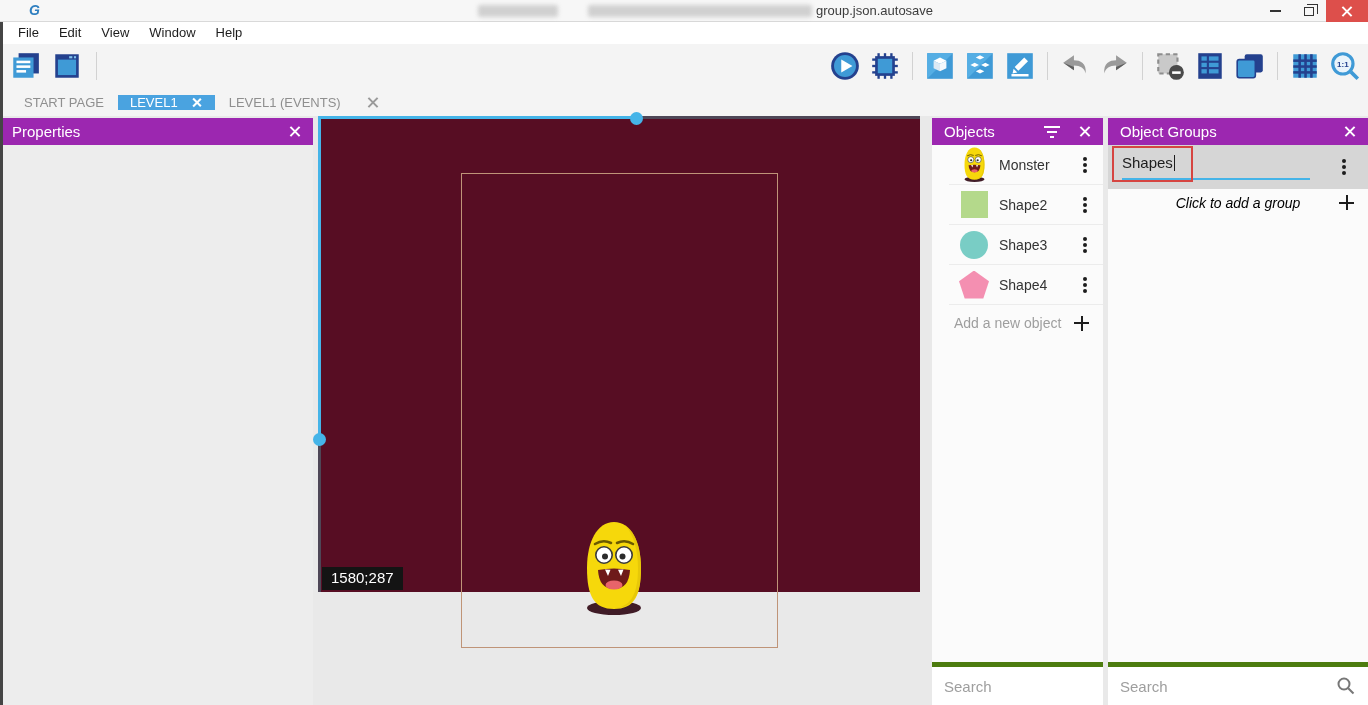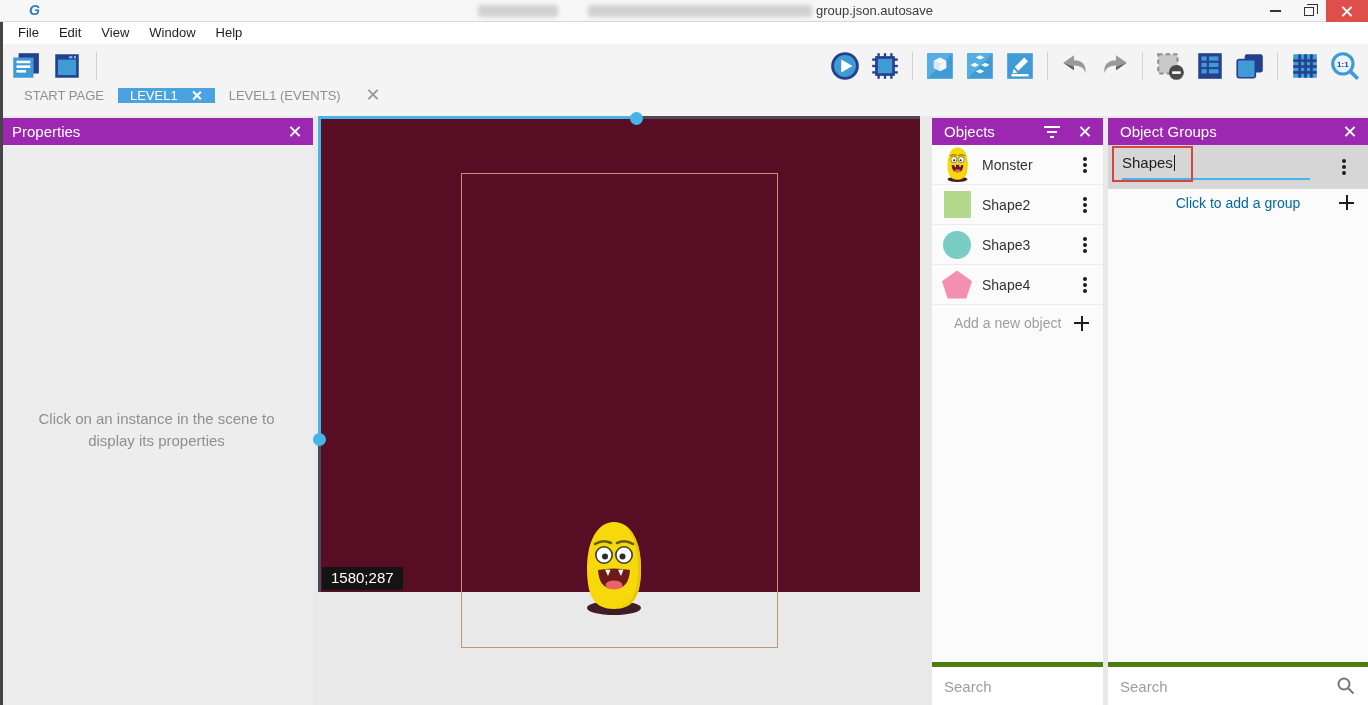--- a/index.html
+++ b/index.html
@@ -33,21 +33,21 @@
   
   .menubar { position:absolute; top:22px; left:0; right:0; height:22px; background:#fff; display:flex; align-items:center; padding-left:8px; }
   .menu-item { font-size:13px; color:#1c1c1c; padding:0 10px; line-height:22px; }
   
   .toolbar { position:absolute; top:44px; left:0; right:0; height:44px; background:#f4f4f4; }
   .tb-left { position:absolute; left:8px; top:5px; display:flex; align-items:center; gap:8px; }
   .tb-right { position:absolute; right:6px; top:5px; display:flex; align-items:center; gap:6px; }
   .tbtn { width:34px; height:34px; display:flex; align-items:center; justify-content:center; }
   .tb-sep { width:1px; height:28px; background:#d2d2d2; margin:0 4px; }
   
-  .tabbar { position:absolute; top:88px; left:0; right:0; height:28px; background:#f4f4f4; display:flex; align-items:flex-start; padding-left:10px; }
+  .tabbar { position:absolute; top:88px; left:0; right:0; height:28px; background:#f4f4f4; display:flex; align-items:center; padding-left:10px; }
   .tab { display:flex; align-items:center; font-size:13px; padding:0 14px; color:#8f8f8f; }
   .tab.active { background:#4aa3e0; color:#fff; padding:0 12px; }
   .tab .x-icon { width:11px; height:11px; margin-left:14px; }
   .tab .x-icon::before,.tab .x-icon::after { height:11px; left:4.5px; width:1.8px; }
   .tab-close-lone { display:flex; align-items:center; padding:0 12px; color:#9a9a9a; }
   
   .panel-header { height:27px; background:#9c27b0; color:#fff; display:flex; align-items:center; font-size:15px; padding:0 12px; }
   .panel-header .x-icon { color:#fff; width:13px; height:13px; }
   .spacer { flex:1; }
   
@@ -60,21 +60,21 @@
   .sel-left-blue { position:absolute; left:0; top:0; width:3px; height:324px; background:#45b4e8; }
   .sel-left-dark { position:absolute; left:0; top:324px; bottom:0; width:3px; background:#4e4757; }
   .sel-handle { position:absolute; width:13px; height:13px; border-radius:50%; background:#45b4e8; }
   .handle-top  { left:312px; top:-4px; }
   .handle-left { left:-5px; top:317px; }
   .window-rect { position:absolute; left:143px; top:57px; width:317px; height:475px; border:1px solid #bf9478; }
   .monster-instance { position:absolute; left:263px; top:402px; }
   .coords-badge { position:absolute; left:4px; bottom:2px; background:#141414; color:#fff; font-size:15px; padding:2px 9px 4px 9px; }
   
   .objects-panel { position:absolute; left:932px; top:118px; width:171px; bottom:0; background:#fbfbfb; }
-  .obj-row { height:40px; display:flex; align-items:center; border-bottom:1px solid #ececec; background:#fbfbfb; }
+  .obj-row { height:40px; display:flex; align-items:center; border-bottom:1px solid #ececec; background:#fbfbfb;margin-left:17px; }
   .thumb-box { width:50px; display:flex; align-items:center; justify-content:center; }
   .obj-name { flex:1; font-size:14px; color:#333; }
   .dots { width:4px; height:4px; border-radius:50%; background:#1d1d1d; box-shadow:0 -6px 0 #1d1d1d, 0 6px 0 #1d1d1d; margin-right:16px; }
   .add-row { height:36px; display:flex; align-items:center; padding:0 14px 0 22px; }
   .add-label { flex:1; color:#9e9e9e; font-size:14px; }
   .plus-icon { position:relative; width:15px; height:15px; color:#1d1d1d; }
   .plus-icon::before,.plus-icon::after { content:""; position:absolute; background:currentColor; }
   .plus-icon::before { left:6.5px; top:0; width:2px; height:15px; }
   .plus-icon::after  { left:0; top:6.5px; width:15px; height:2px; }
   .thumb-triangle { width:0; height:0; border-left:16px solid transparent; border-right:16px solid transparent; border-bottom:26px solid #f7c68e; }
@@ -89,21 +89,21 @@
   .search-input::placeholder { color:#9e9e9e; }
   
   .groups-panel { position:absolute; left:1108px; top:118px; width:260px; bottom:0; background:#fbfbfb; }
   .group-edit-row { position:relative; height:44px; background:#d6d6d6; }
   .group-name-text { position:absolute; left:14px; top:9px; font-size:15px; color:#1d1d1d; }
   .caret { display:inline-block; width:1.5px; height:16px; background:#1d1d1d; vertical-align:-3px; margin-left:1px; }
   .group-underline { position:absolute; left:14px; right:58px; bottom:9px; height:2px; background:#45b4e8; }
   .group-edit-row .dots { position:absolute; right:22px; top:20px; margin:0; }
   .annotation-box { position:absolute; left:4px; top:1px; width:81px; height:36px; border:2px solid #d64541; }
   .hint-row { position:relative; height:28px; display:flex; align-items:center; justify-content:center; background:#fbfbfb; }
-  .hint-label { color:#0369a1; font-size:14px; }
+  .hint-label { color:#000000; font-size:14px;font-style:italic; }
   .hint-row .plus-icon { position:absolute; right:14px; top:6px; }
 </style>
 </head>
 <body>
 
 <svg width="0" height="0" style="position:absolute">
   <defs>
     <symbol id="monster" viewBox="0 0 66 100">
       <ellipse cx="33" cy="90" rx="27" ry="7" fill="#2d0512" opacity="0.9"></ellipse>
       <path d="M33 4 C16 4 6 24 6 50 C6 78 13 91 33 91 C53 91 60 78 60 50 C60 24 50 4 33 4 Z" fill="#f6d80b"></path>
@@ -304,21 +304,20 @@
 </div>
 
 <div class="left-edge"></div>
 
 <div class="properties-panel">
   <div class="panel-header">
     <span>Properties</span>
     <span class="spacer"></span>
     <span class="x-icon"></span>
   </div>
-  <div class="properties-empty">Click on an instance in the scene to display its properties</div>
 </div>
 
 <div class="scene-canvas">
   <div class="sel-top-dark"></div>
   <div class="sel-top-blue"></div>
   <div class="sel-left-dark"></div>
   <div class="sel-left-blue"></div>
   <div class="sel-handle handle-top"></div>
   <div class="sel-handle handle-left"></div>
   <div class="window-rect"></div>

